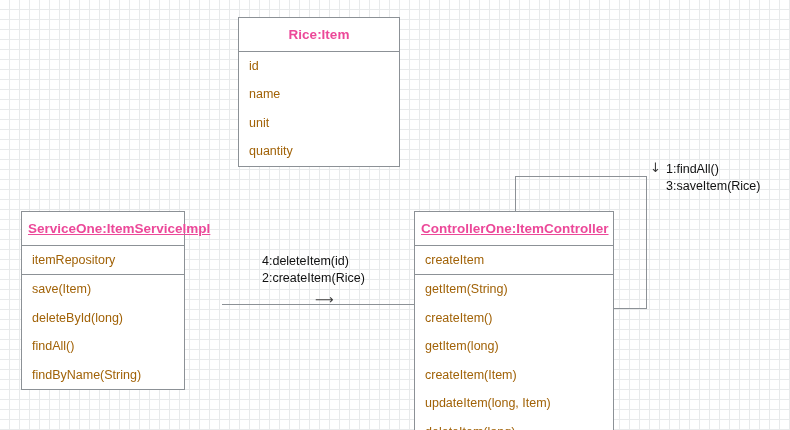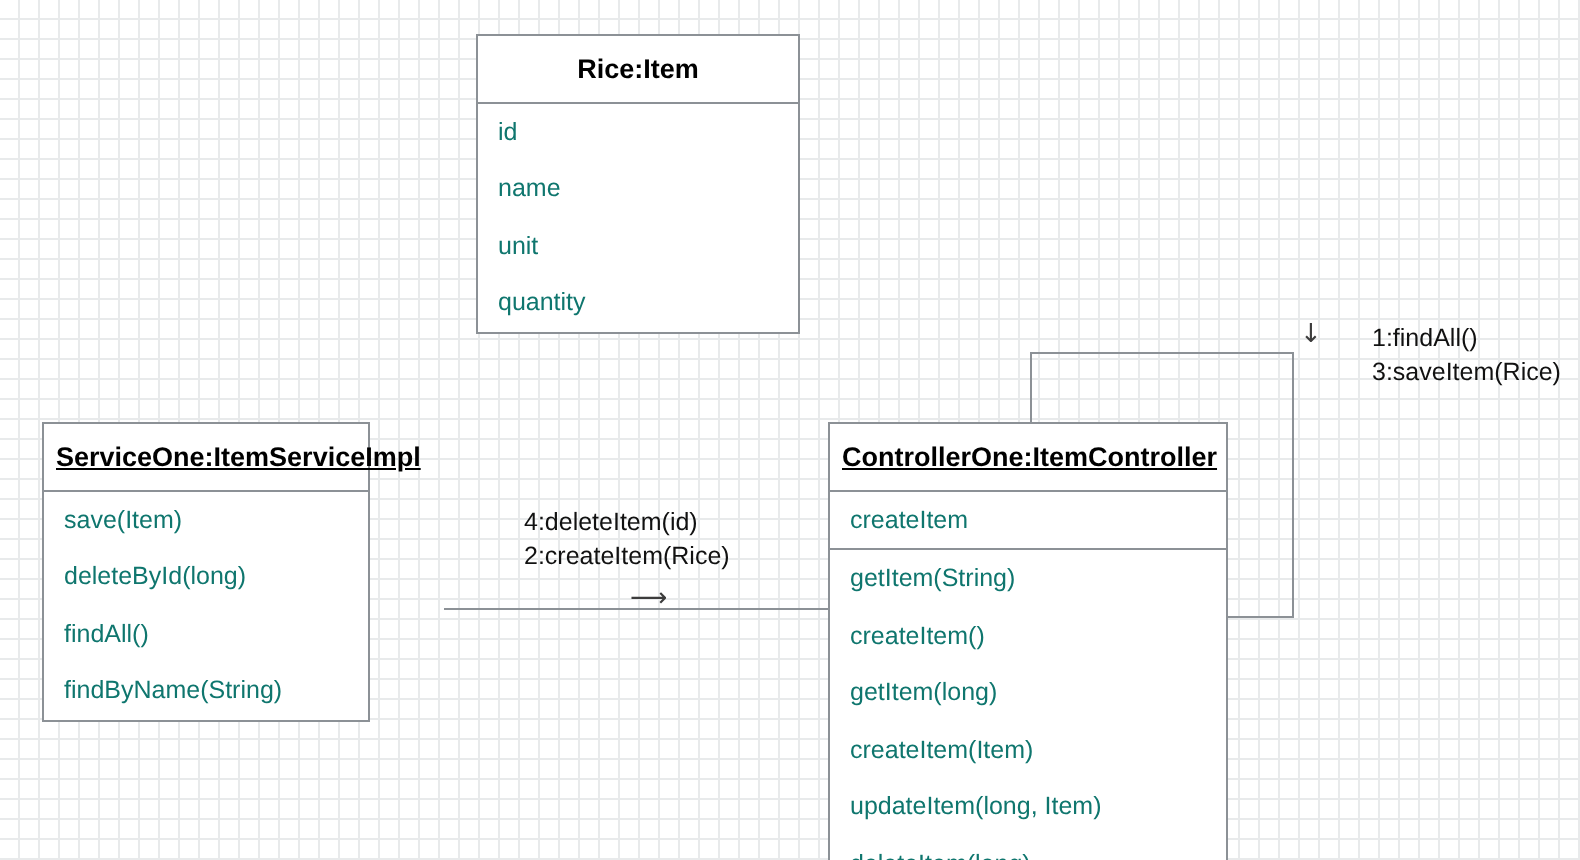--- a/index.html
+++ b/index.html
@@ -30,38 +30,38 @@
     box-sizing: border-box;
     z-index: 5;
   }
   .uml-title {
     text-align: center;
     font-weight: bold;
     font-size: 13.5px;
     line-height: 1;
     padding: 10px 6px 9px 6px;
     border-bottom: 1px solid #8c9196;
-    color: #000000;
+    color: #ec4899;
     white-space: nowrap;
   }
   .uml-title.underlined {
     text-decoration: underline;
   }
   .uml-compartment {
     border-bottom: 1px solid #8c9196;
   }
   .uml-compartment:last-child {
     border-bottom: none;
   }
   .uml-row {
     font-size: 12.5px;
     line-height: 1;
     padding: 8px 0 8px 10px;
     white-space: nowrap;
-    color: #0f766e;
+    color: #a16207;
   }
 
   
   #box-rice      { left: 238px; top: 17px;  width: 162px; }
   #box-service   { left: 21px;  top: 211px; width: 164px; }
   #box-controller{ left: 414px; top: 211px; width: 200px; }
 
   
   .conn {
     position: absolute;
@@ -94,21 +94,21 @@
 
   .label-block {
     position: absolute;
     font-size: 12.5px;
     line-height: 17px;
     color: #111111;
     white-space: nowrap;
     z-index: 6;
   }
   #label-mid   { left: 262px; top: 253px; text-align: left; width: 124px; }
-  #label-loop  { left: 666px; top: 161px; text-align: left; margin-left: 20px; }
+  #label-loop  { left: 666px; top: 161px; text-align: left; }
 </style>
 </head>
 <body>
 
 <div id="canvas">
 
   <div class="conn conn-h" id="link-main"></div>
 
   <div class="conn conn-v" id="loop-up"></div>
   <div class="conn conn-h" id="loop-top"></div>
@@ -120,20 +120,23 @@
     <div class="uml-compartment">
       <div class="uml-row">id</div>
       <div class="uml-row">name</div>
       <div class="uml-row">unit</div>
       <div class="uml-row">quantity</div>
     </div>
   </div>
 
   <div class="uml-box" id="box-service">
     <div class="uml-title underlined">ServiceOne:ItemServiceImpl</div>
+    <div class="uml-compartment">
+      <div class="uml-row">itemRepository</div>
+    </div>
     <div class="uml-compartment">
       <div class="uml-row">save(Item)</div>
       <div class="uml-row">deleteById(long)</div>
       <div class="uml-row">findAll()</div>
       <div class="uml-row">findByName(String)</div>
     </div>
   </div>
 
   <div class="uml-box" id="box-controller">
     <div class="uml-title underlined">ControllerOne:ItemController</div>

